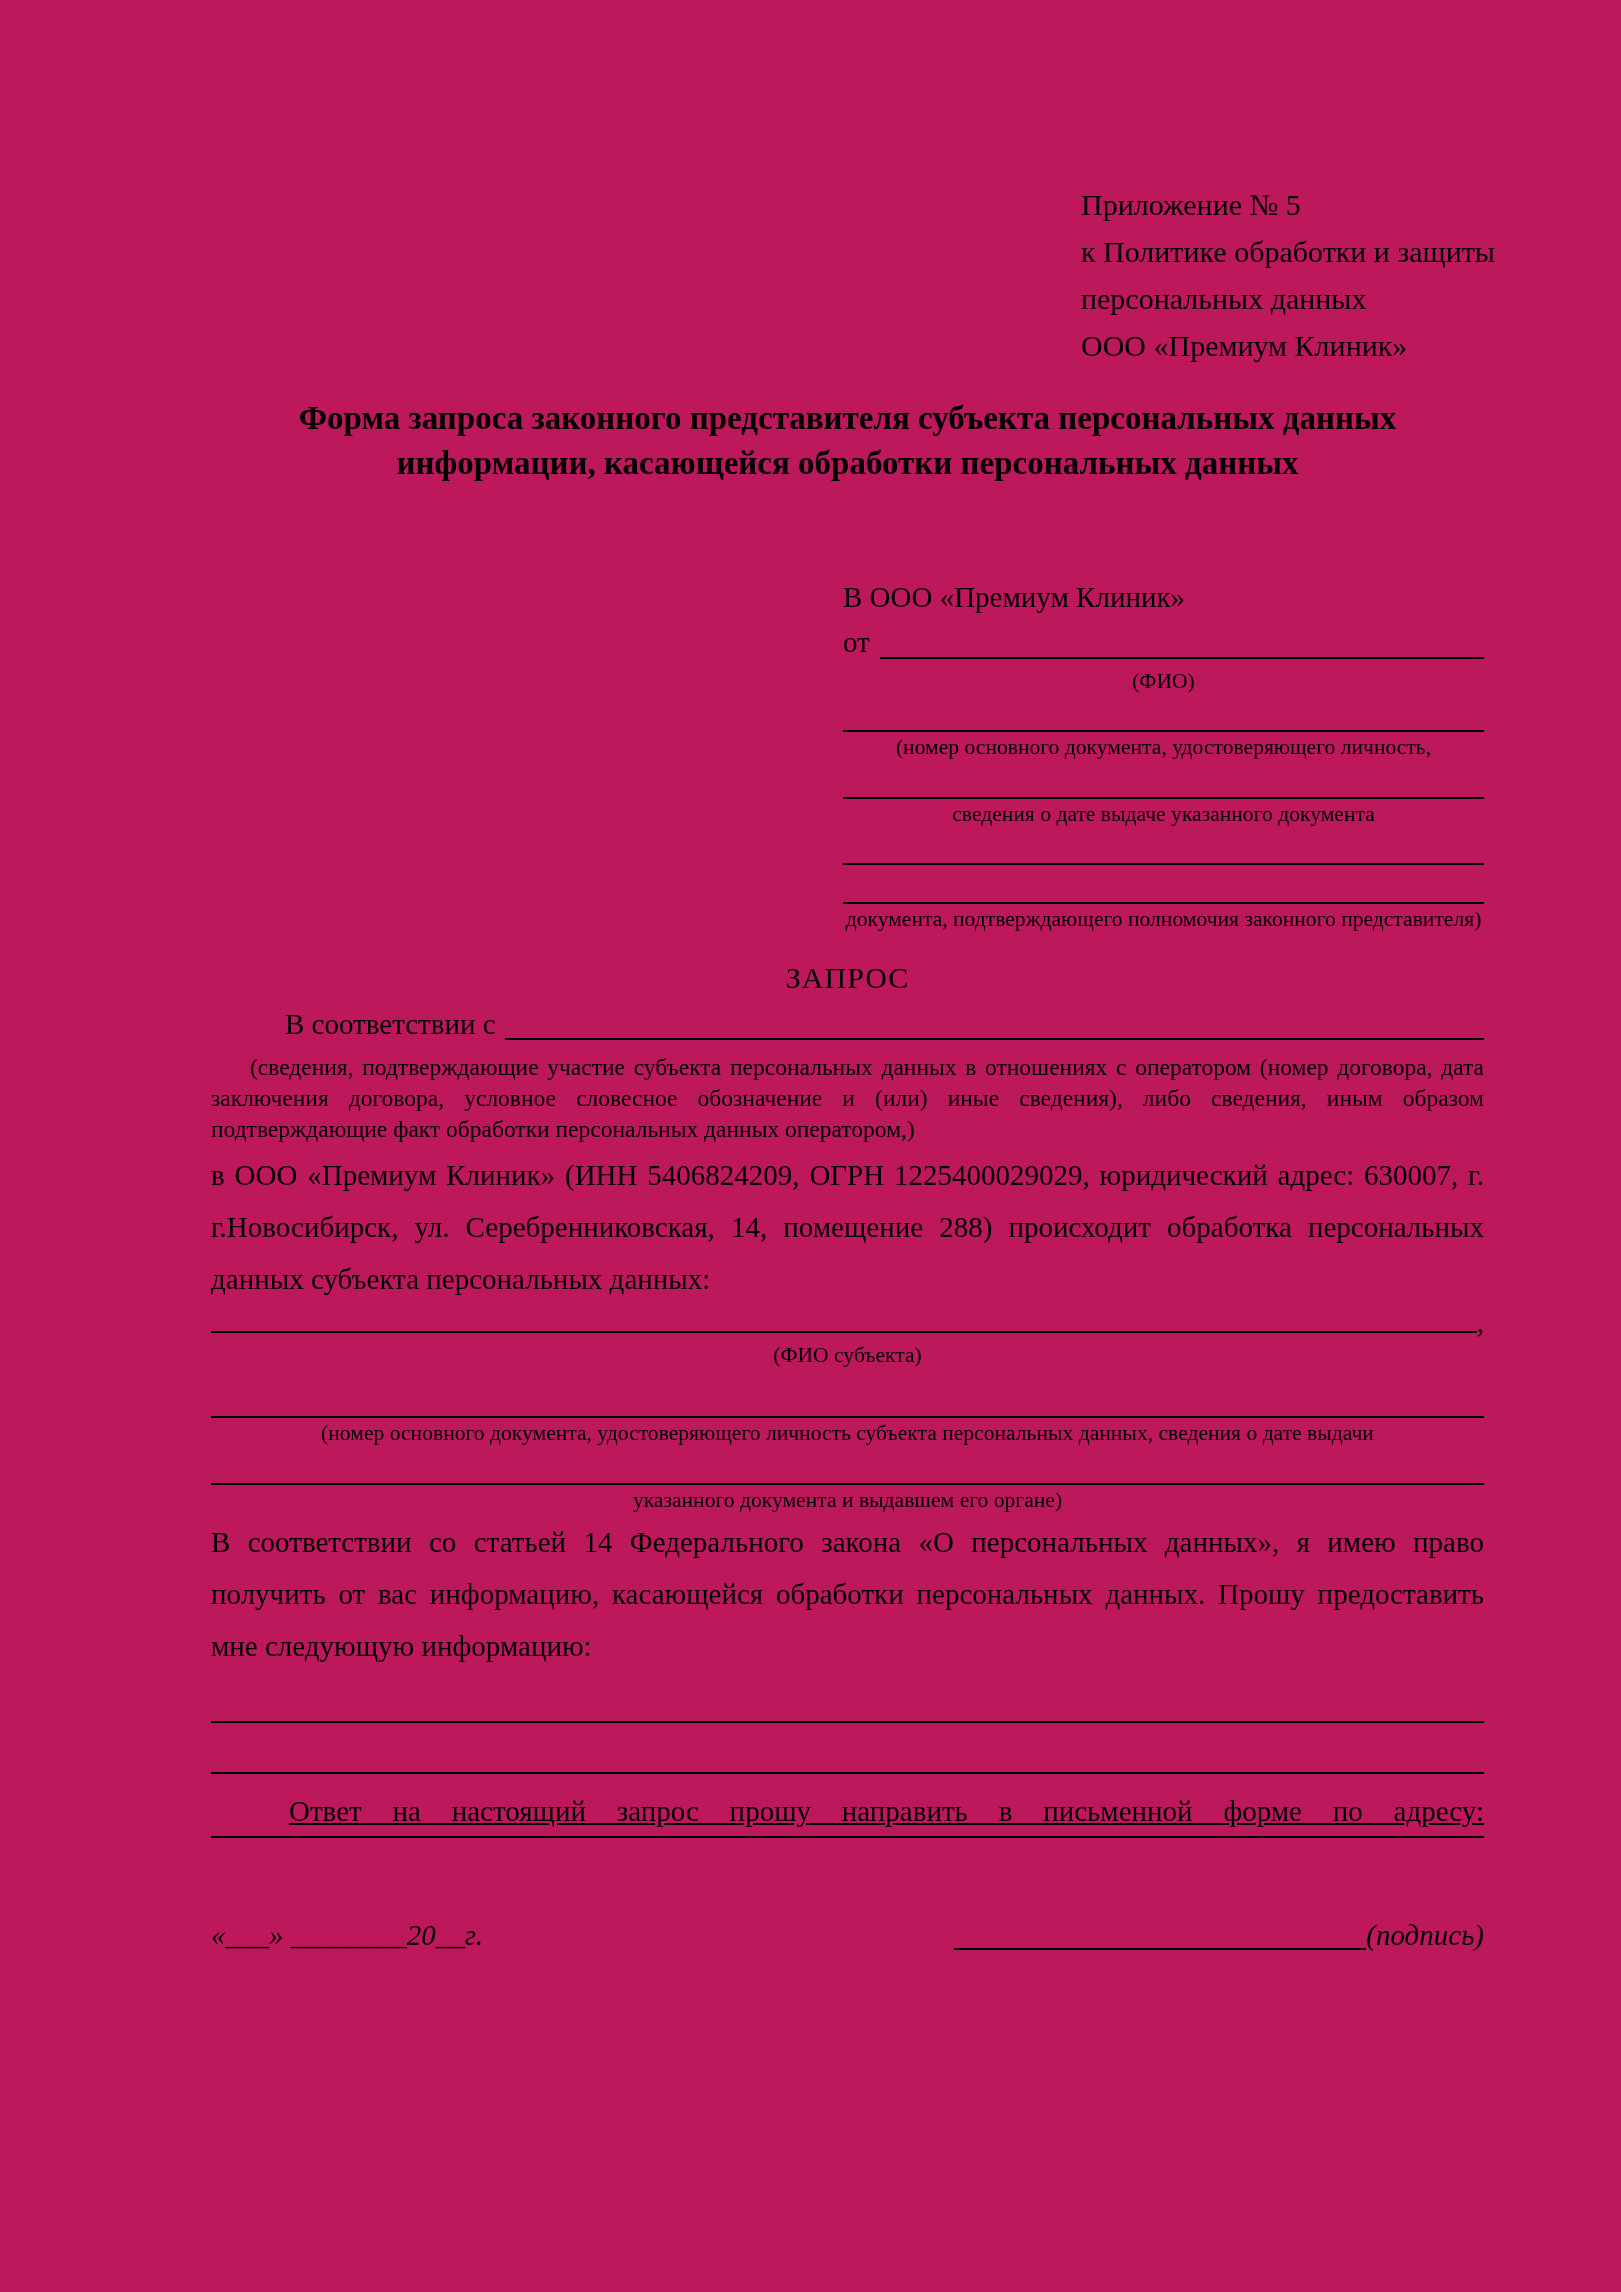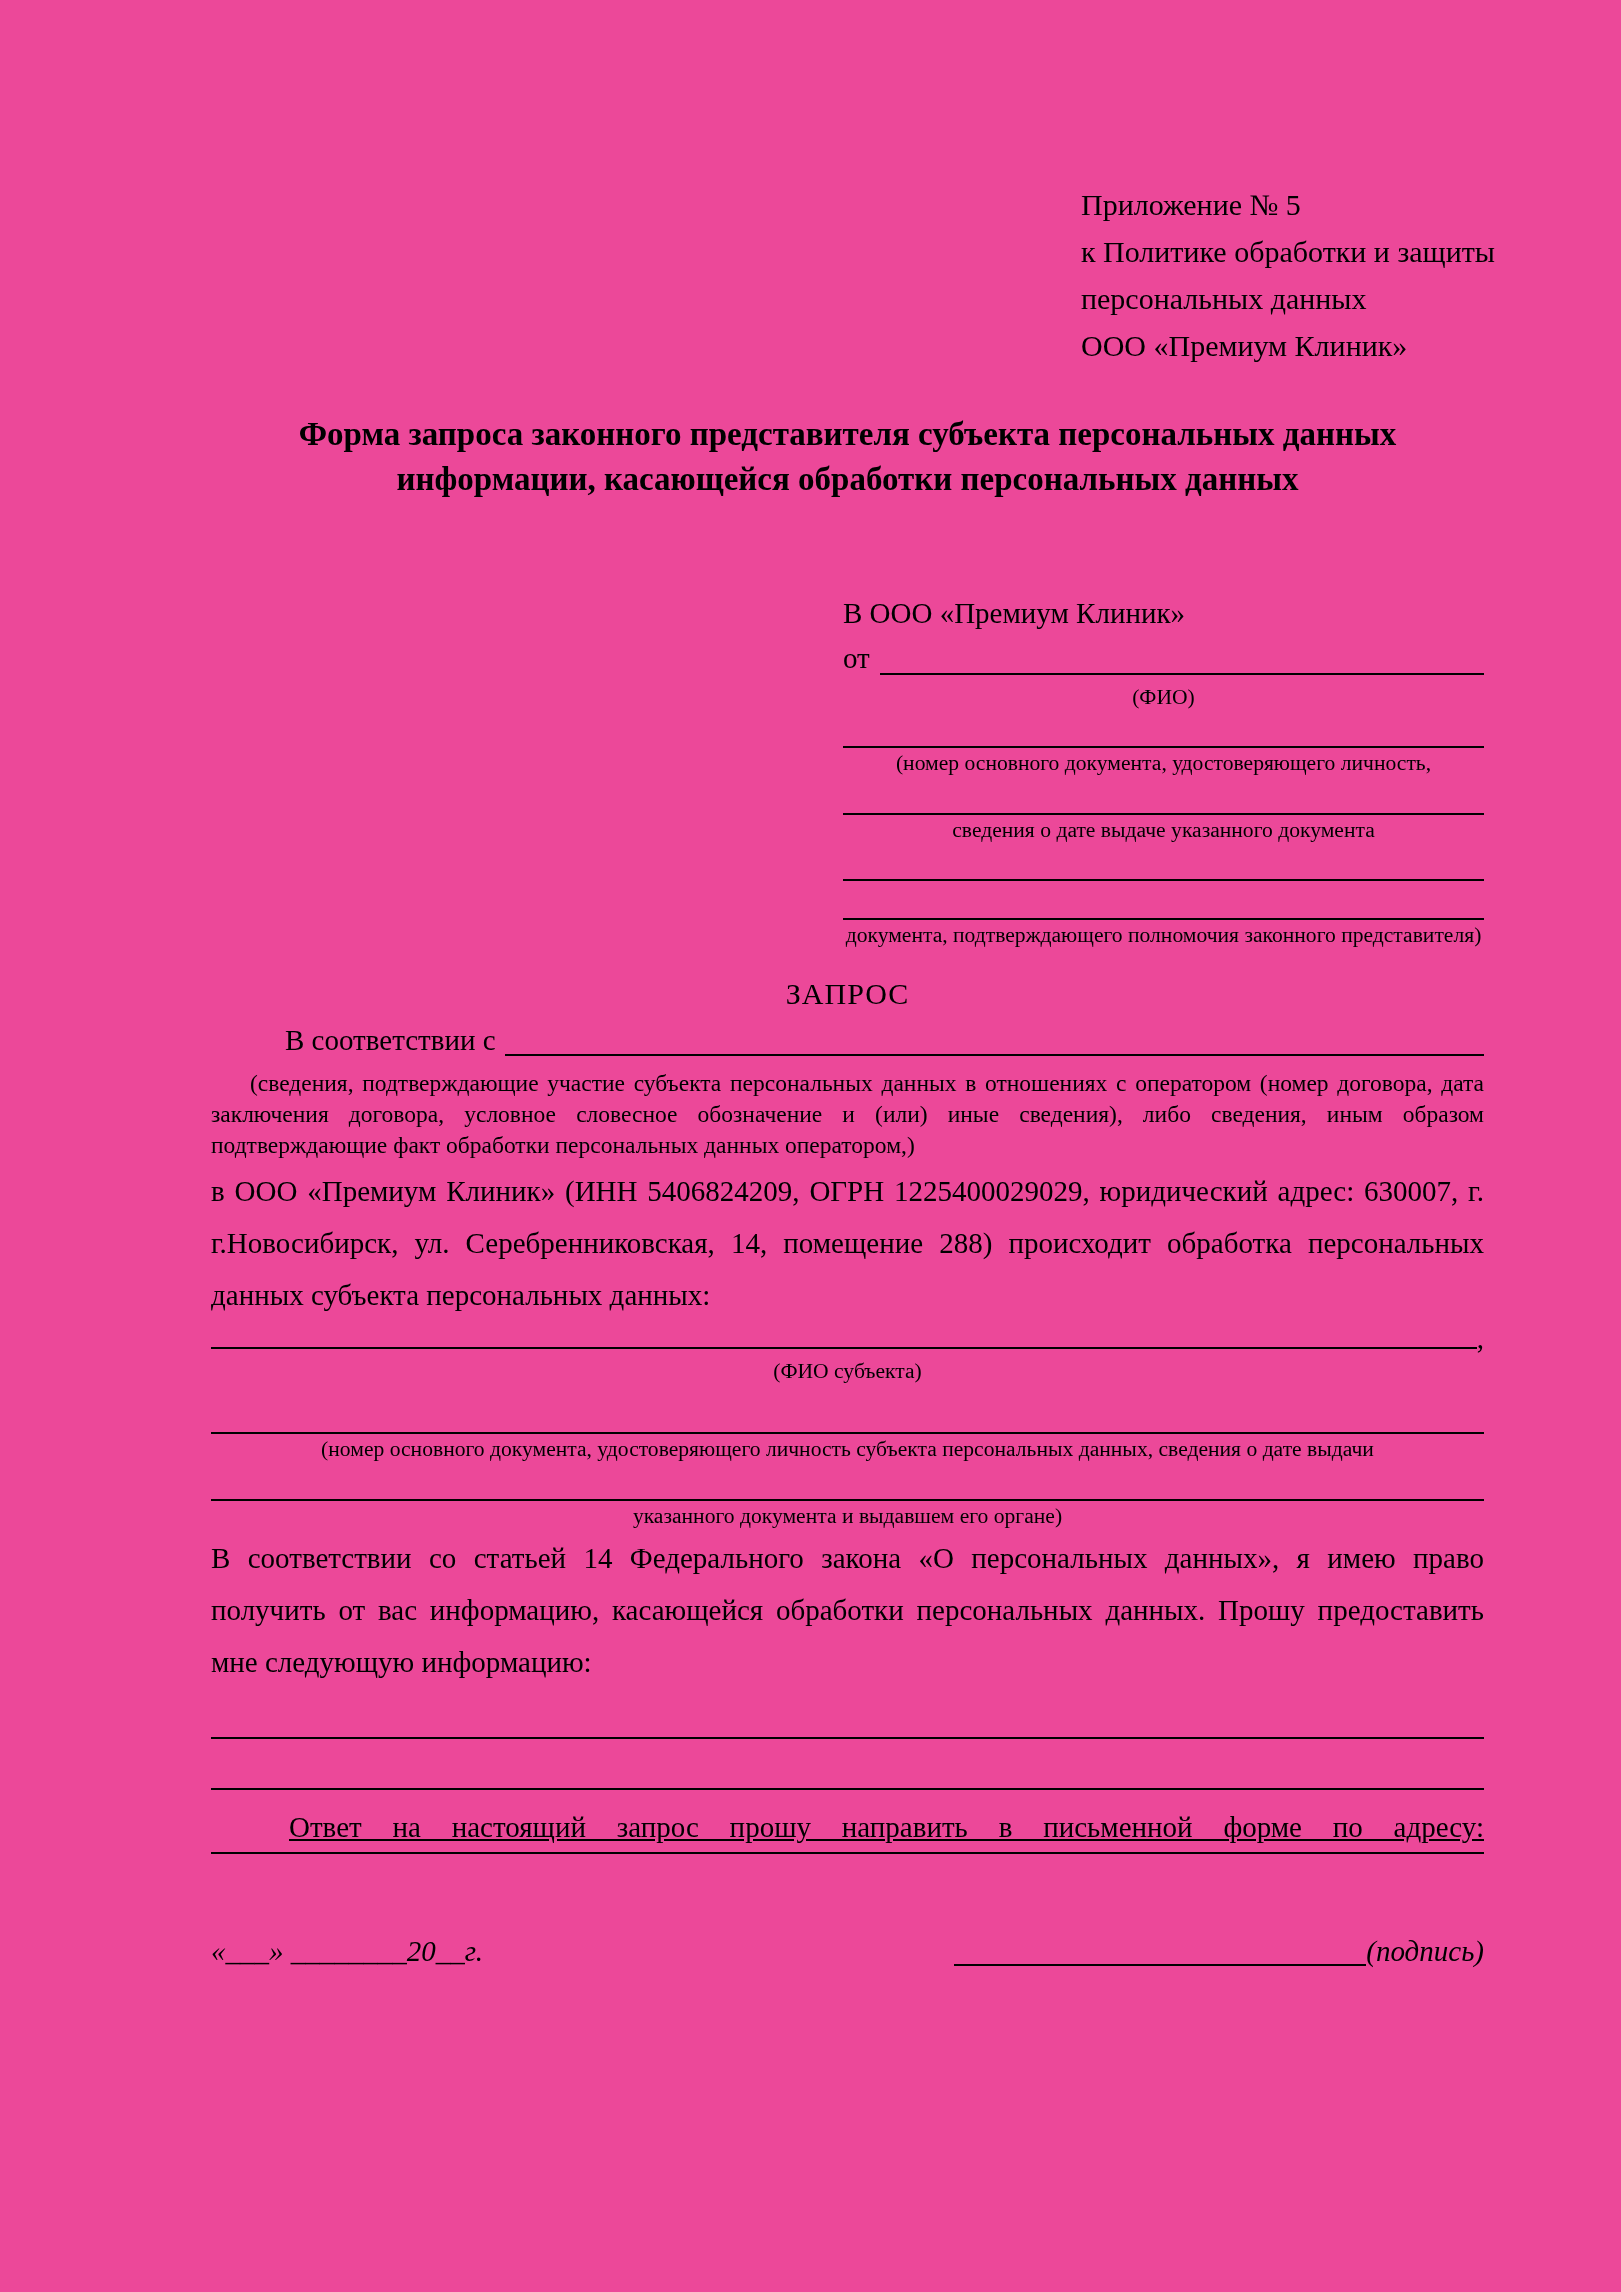--- a/index.html
+++ b/index.html
@@ -6,33 +6,33 @@
   html, body { background: #ffffff; }
   body {
     width: 1621px;
     font-family: "Liberation Serif", "DejaVu Serif", serif;
     color: #000000;
   }
   .page {
     position: relative;
     width: 1621px;
     height: 2293px;
-    background: #ec4899;
+    background: #be185d;
     padding: 181px 137px 0 211px;
   }
   
   .appendix {
     margin-left: 870px;
     font-size: 30px;
     line-height: 47px;
     white-space: nowrap;
   }
   
   .title {
-    margin-top: 43px;
+    margin-top: 27px;
     text-align: center;
     font-weight: bold;
     font-size: 33px;
     line-height: 45px;
   }
   
   .addressee {
     margin-top: 90px;
     margin-left: 632px;
     font-size: 29px;

